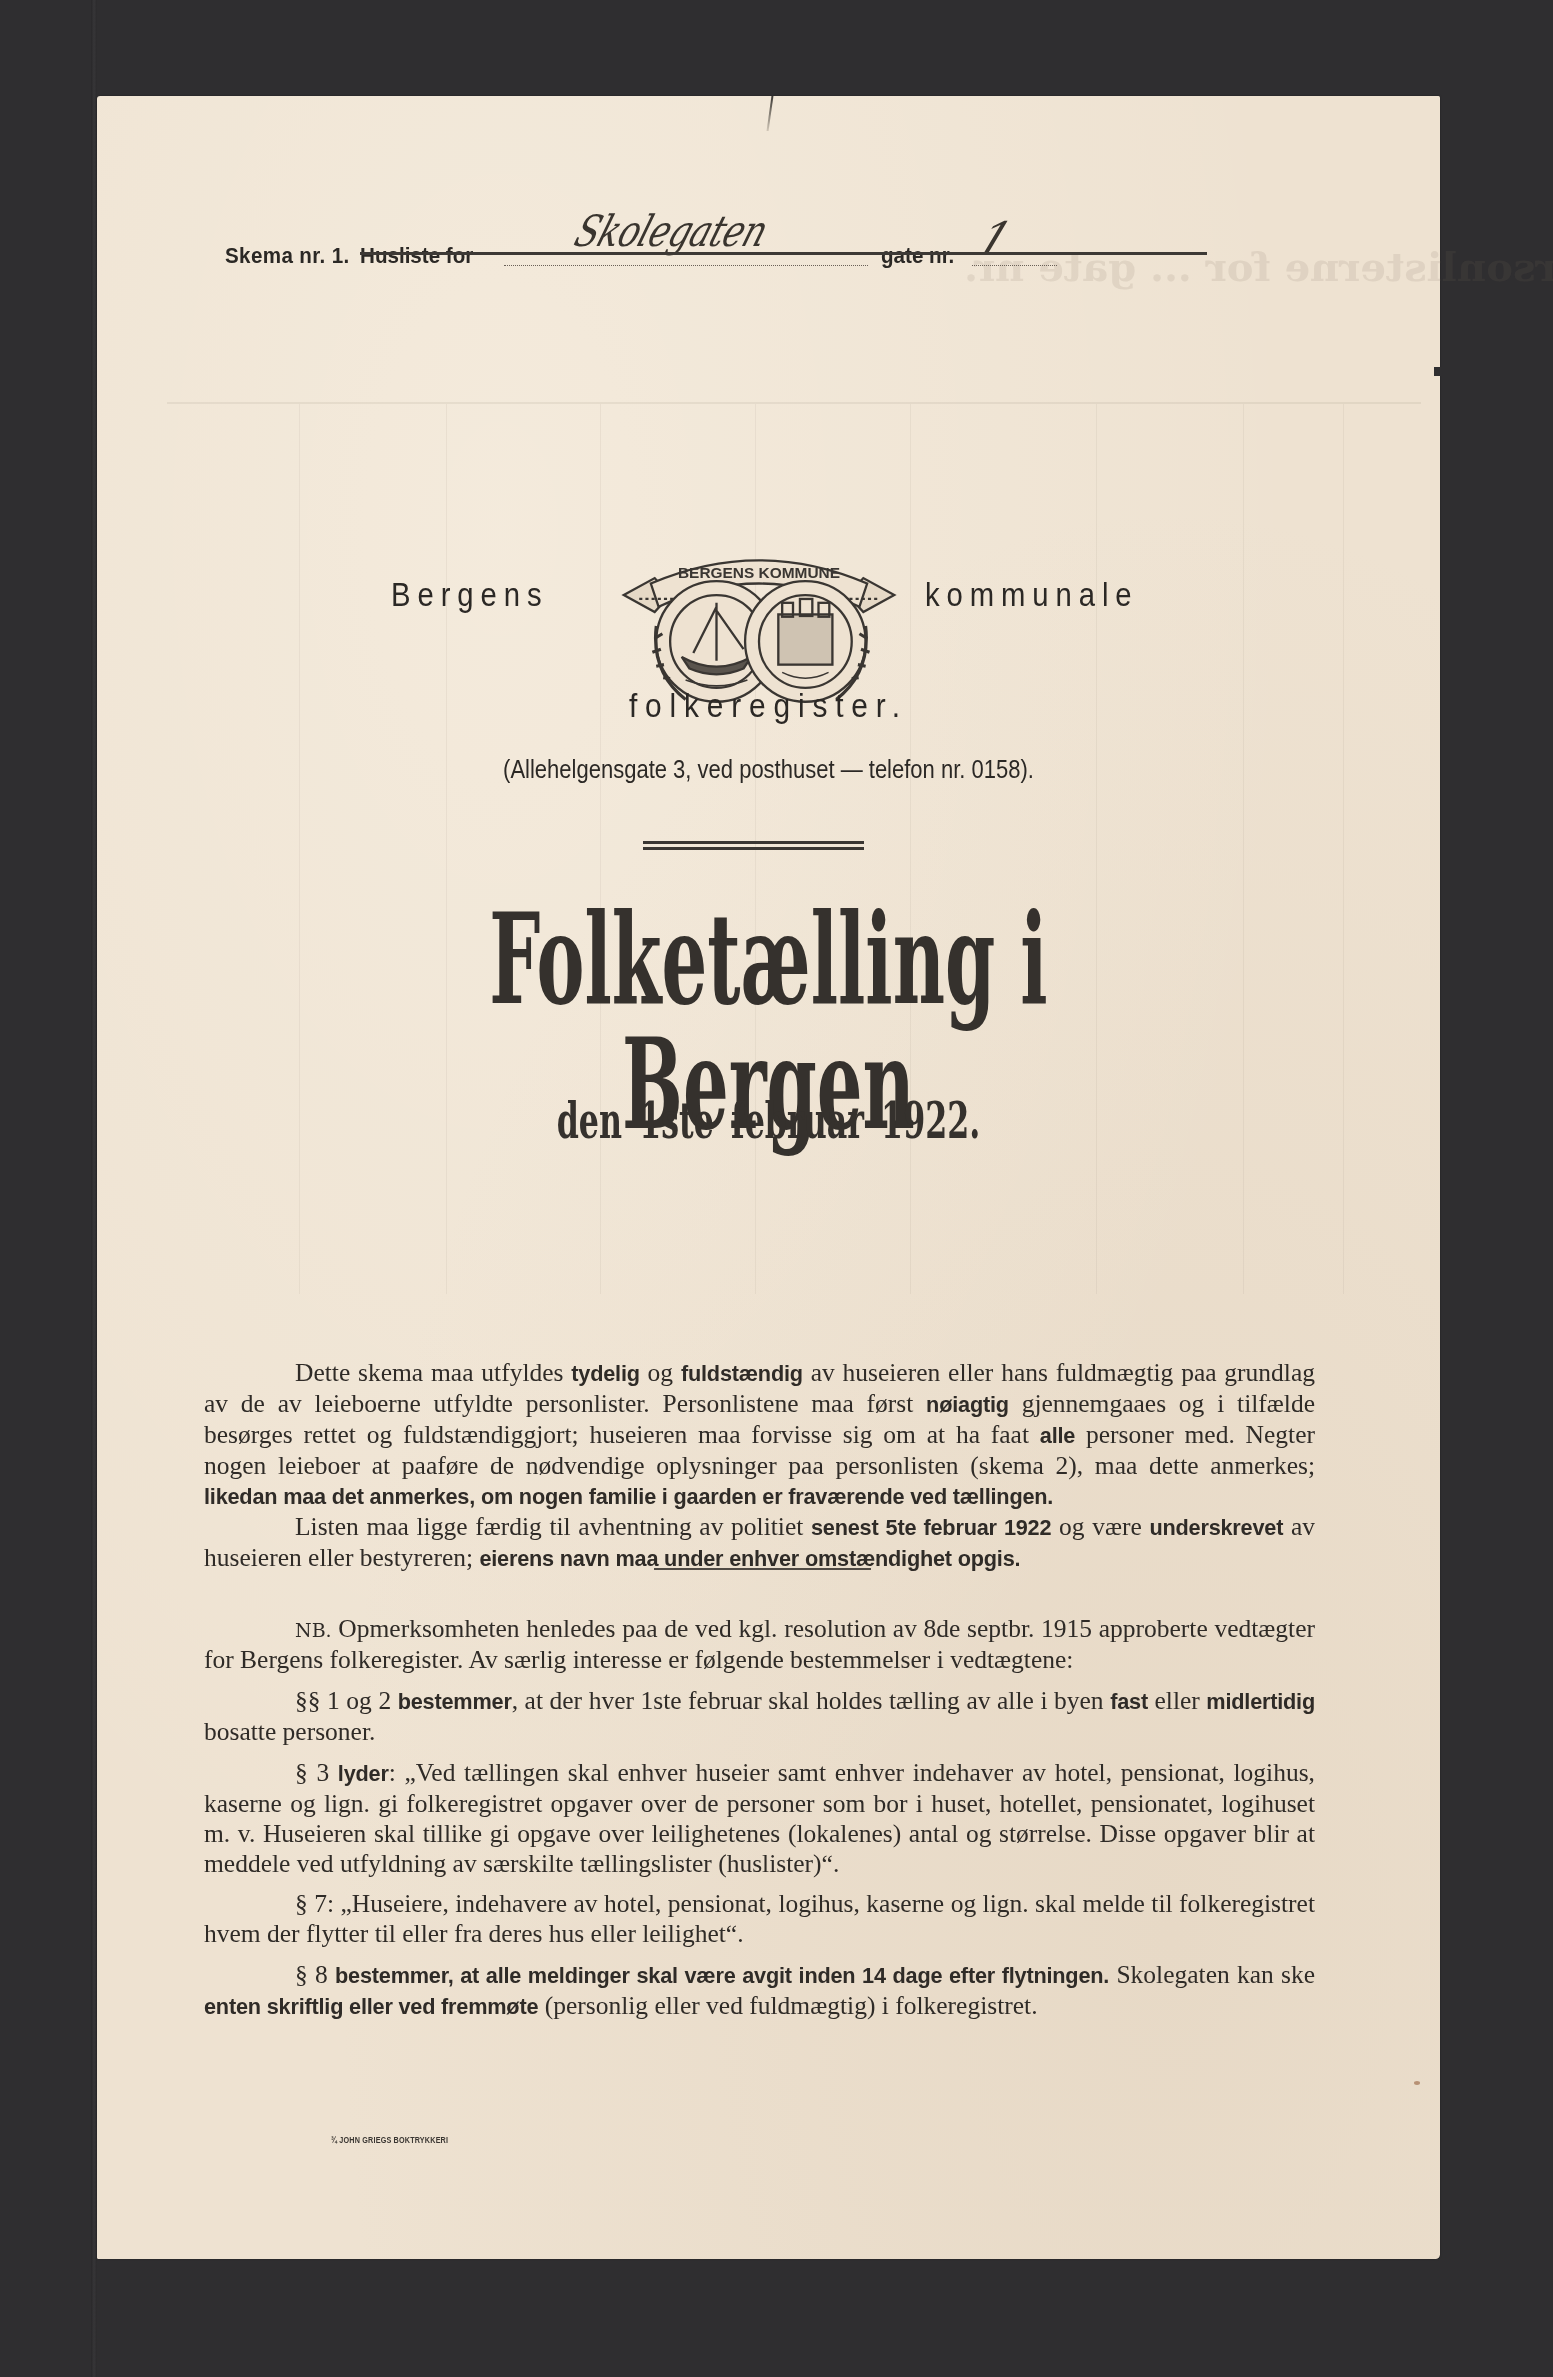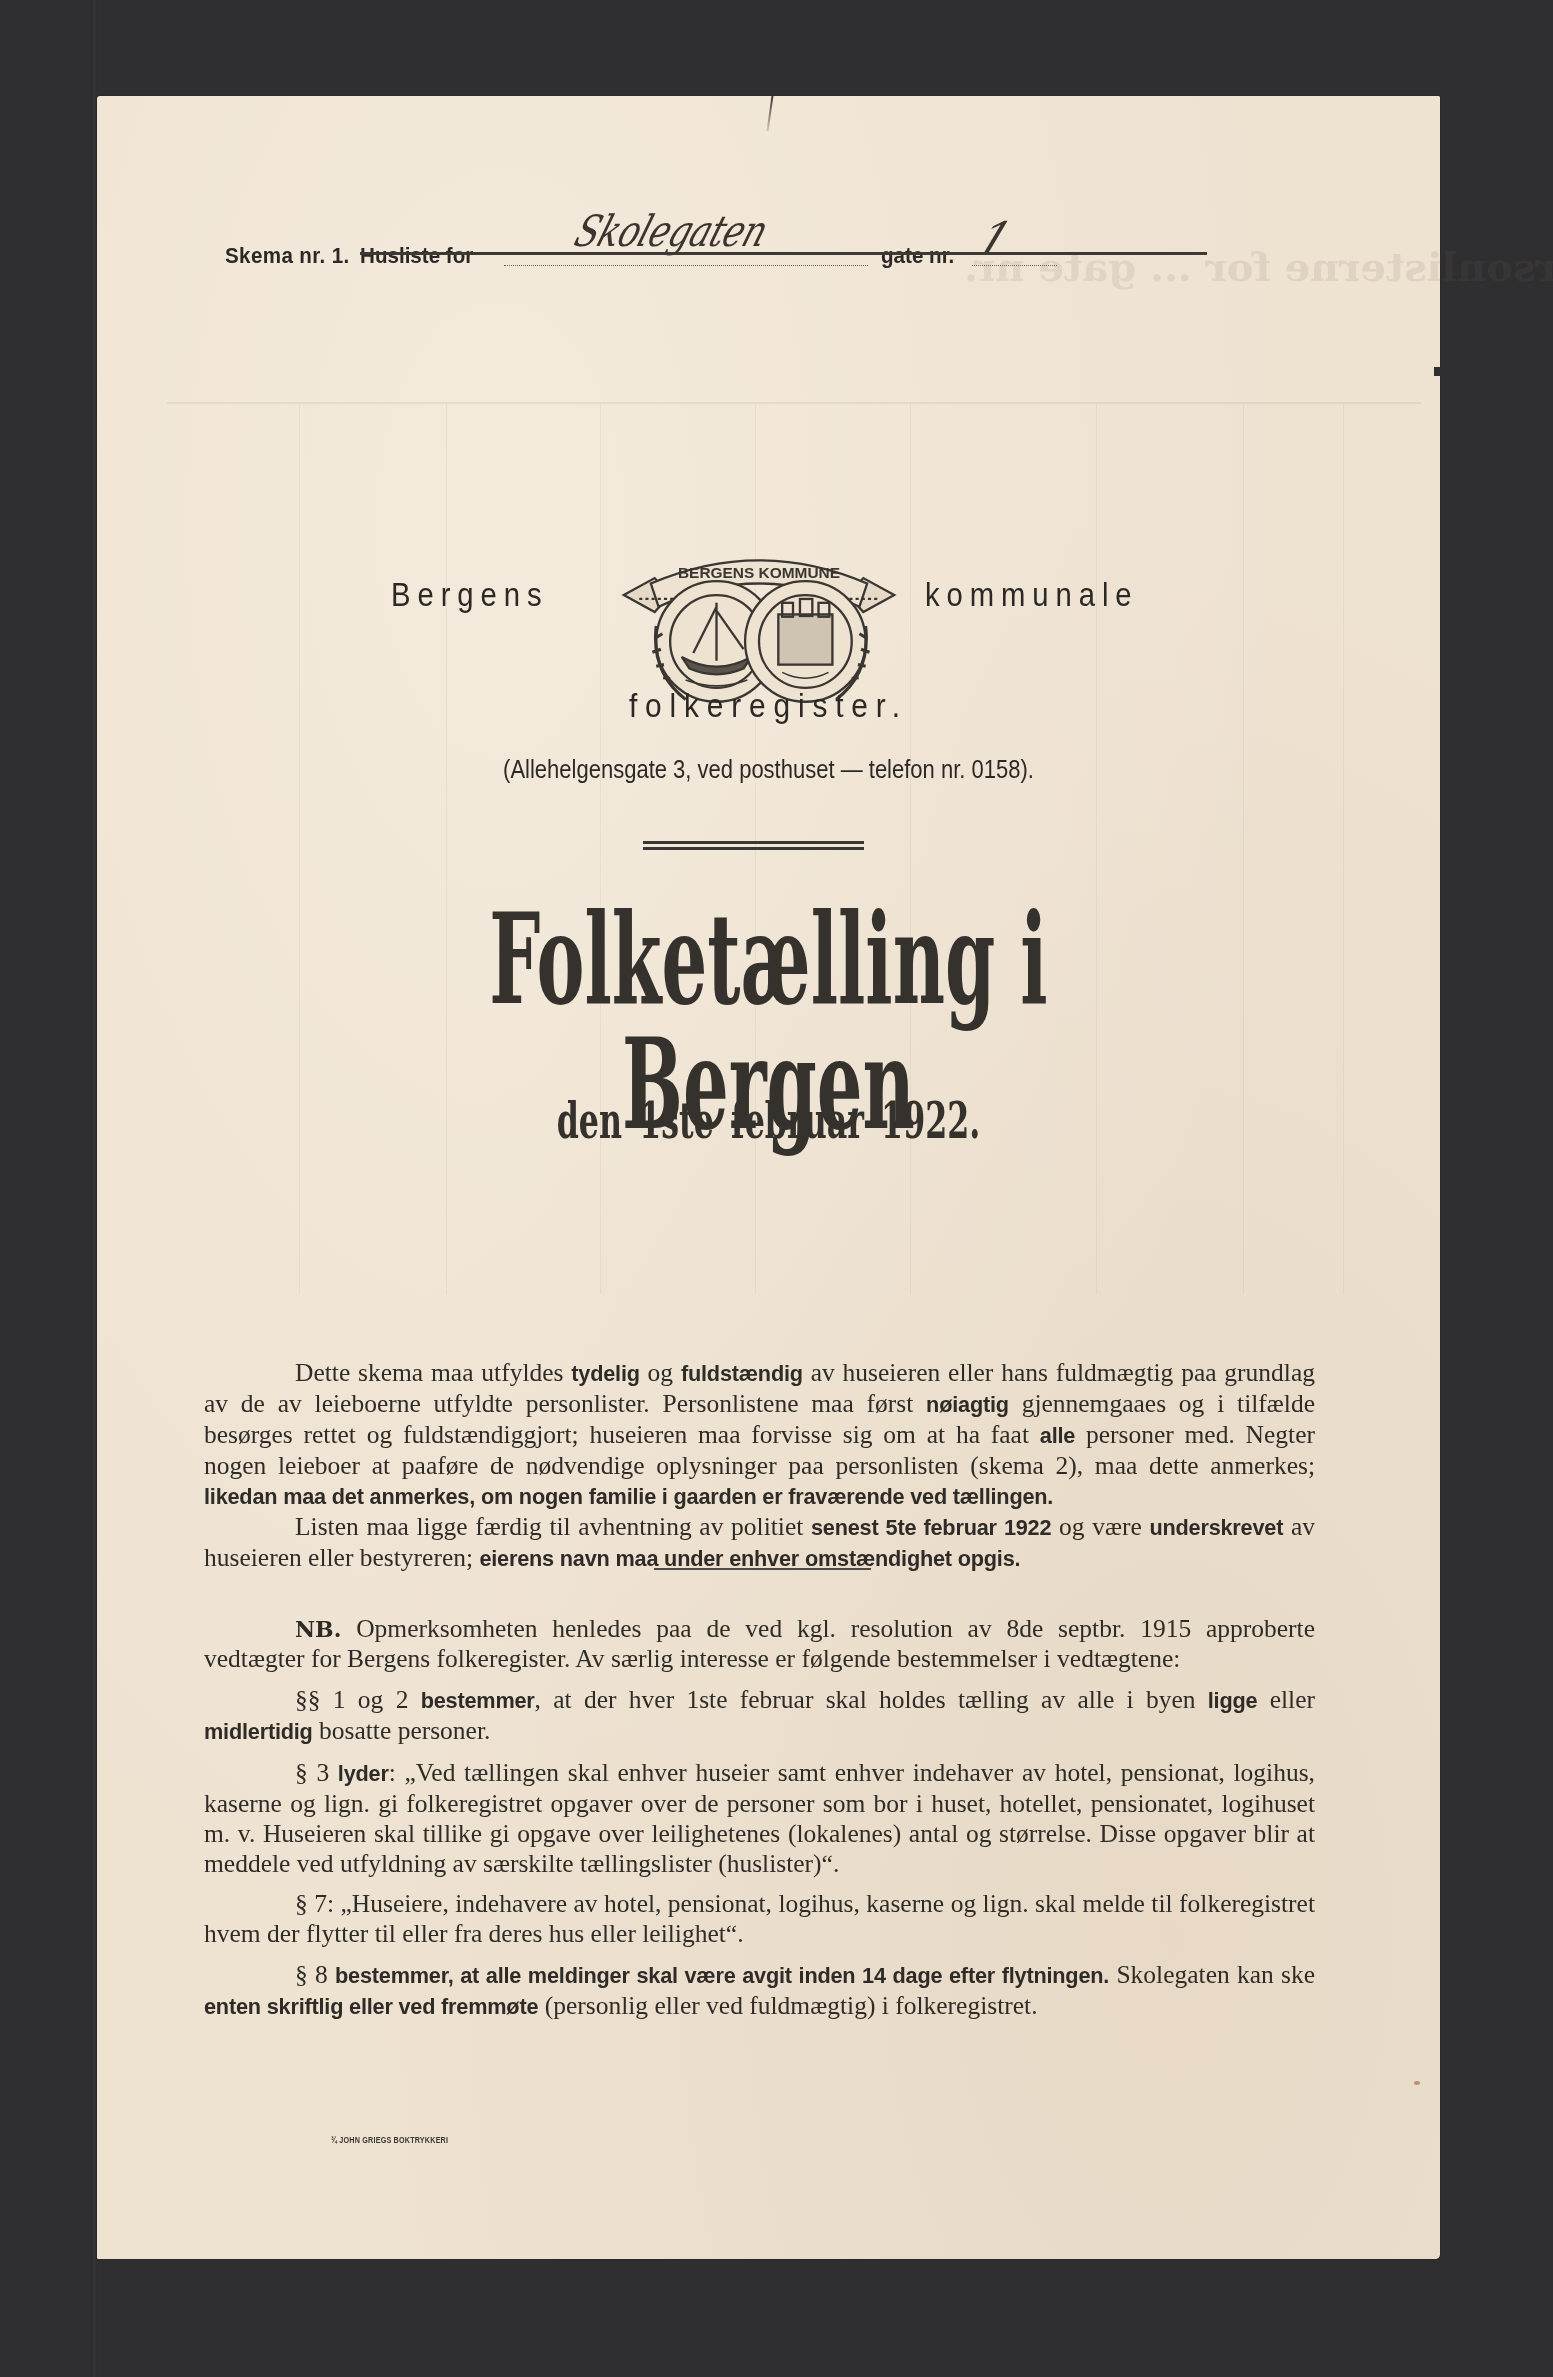--- a/index.html
+++ b/index.html
@@ -287,22 +287,22 @@
       background: #504a44;
     }
     .regulations {
       top: 1518px;
     }
     .regulations p {
       margin-bottom: 10.8px;
     }
     .nb {
       font-family: "DejaVu Serif", serif;
-      font-weight: bold;
-      font-size: 22px;
+      font-weight: normal;
+      font-size: 19px;
     }
     .printer {
       position: absolute;
       left: 234px;
       top: 2039px;
       font-size: 8.5px;
       font-weight: bold;
       letter-spacing: 0.2px;
       color: #3a3632;
       transform: scaleX(0.85);
@@ -391,21 +391,21 @@
 
   <div class="body-block instructions">
     <p><span>Dette skema maa utfyldes </span><span class="b">tydelig</span><span> og </span><span class="b">fuldstændig</span><span> av huseieren eller hans fuldmægtig paa grundlag av de av leieboerne utfyldte personlister. Personlistene maa først </span><span class="b">nøiagtig</span><span> gjennemgaaes og i tilfælde besørges rettet og fuldstændiggjort; huseieren maa forvisse sig om at ha faat </span><span class="b">alle</span><span> personer med. Negter nogen leieboer at paaføre de nødvendige oplysninger paa personlisten (skema 2), maa dette anmerkes; </span><span class="b">likedan maa det anmerkes, om nogen familie i gaarden er fraværende ved tællingen.</span></p>
     <p><span>Listen maa ligge færdig til avhentning av politiet </span><span class="b">senest 5te februar 1922</span><span> og være </span><span class="b">underskrevet</span><span> av huseieren eller bestyreren; </span><span class="b">eierens navn maa under enhver omstændighet opgis.</span></p>
   </div>
 
   <div class="short-rule"></div>
 
   <div class="body-block regulations">
     <p><span class="nb">NB.</span><span> Opmerksomheten henledes paa de ved kgl. resolution av 8de septbr. 1915 approberte vedtægter for Bergens folkeregister. Av særlig interesse er følgende bestemmelser i vedtægtene:</span></p>
-    <p><span>§§ 1 og 2 </span><span class="b">bestemmer</span><span>, at der hver 1ste februar skal holdes tælling av alle i byen </span><span class="b">ligge</span><span> eller </span><span class="b">midlertidig</span><span> bosatte personer.</span></p>
+    <p><span>§§ 1 og 2 </span><span class="b">bestemmer</span><span>, at der hver 1ste februar skal holdes tælling av alle i byen </span><span class="b">fast</span><span> eller </span><span class="b">midlertidig</span><span> bosatte personer.</span></p>
     <p><span>§ 3 </span><span class="b">lyder</span><span>: „Ved tællingen skal enhver huseier samt enhver indehaver av hotel, pensionat, logihus, kaserne og lign. gi folkeregistret opgaver over de personer som bor i huset, hotellet, pensionatet, logihuset m. v. Huseieren skal tillike gi opgave over leilighetenes (lokalenes) antal og størrelse. Disse opgaver blir at meddele ved utfyldning av særskilte tællingslister (huslister)“.</span></p>
     <p><span>§ 7: „Huseiere, indehavere av hotel, pensionat, logihus, kaserne og lign. skal melde til folkeregistret hvem der flytter til eller fra deres hus eller leilighet“.</span></p>
     <p><span>§ 8 </span><span class="b">bestemmer, at alle meldinger skal være avgit inden 14 dage efter flytningen.</span><span> Skolegaten kan ske </span><span class="b">enten skriftlig eller ved fremmøte</span><span> (personlig eller ved fuldmægtig) i folkeregistret.</span></p>
   </div>
 
   <div class="printer">¾ JOHN GRIEGS BOKTRYKKERI</div>
 </div>
 
 
 </body></html>

